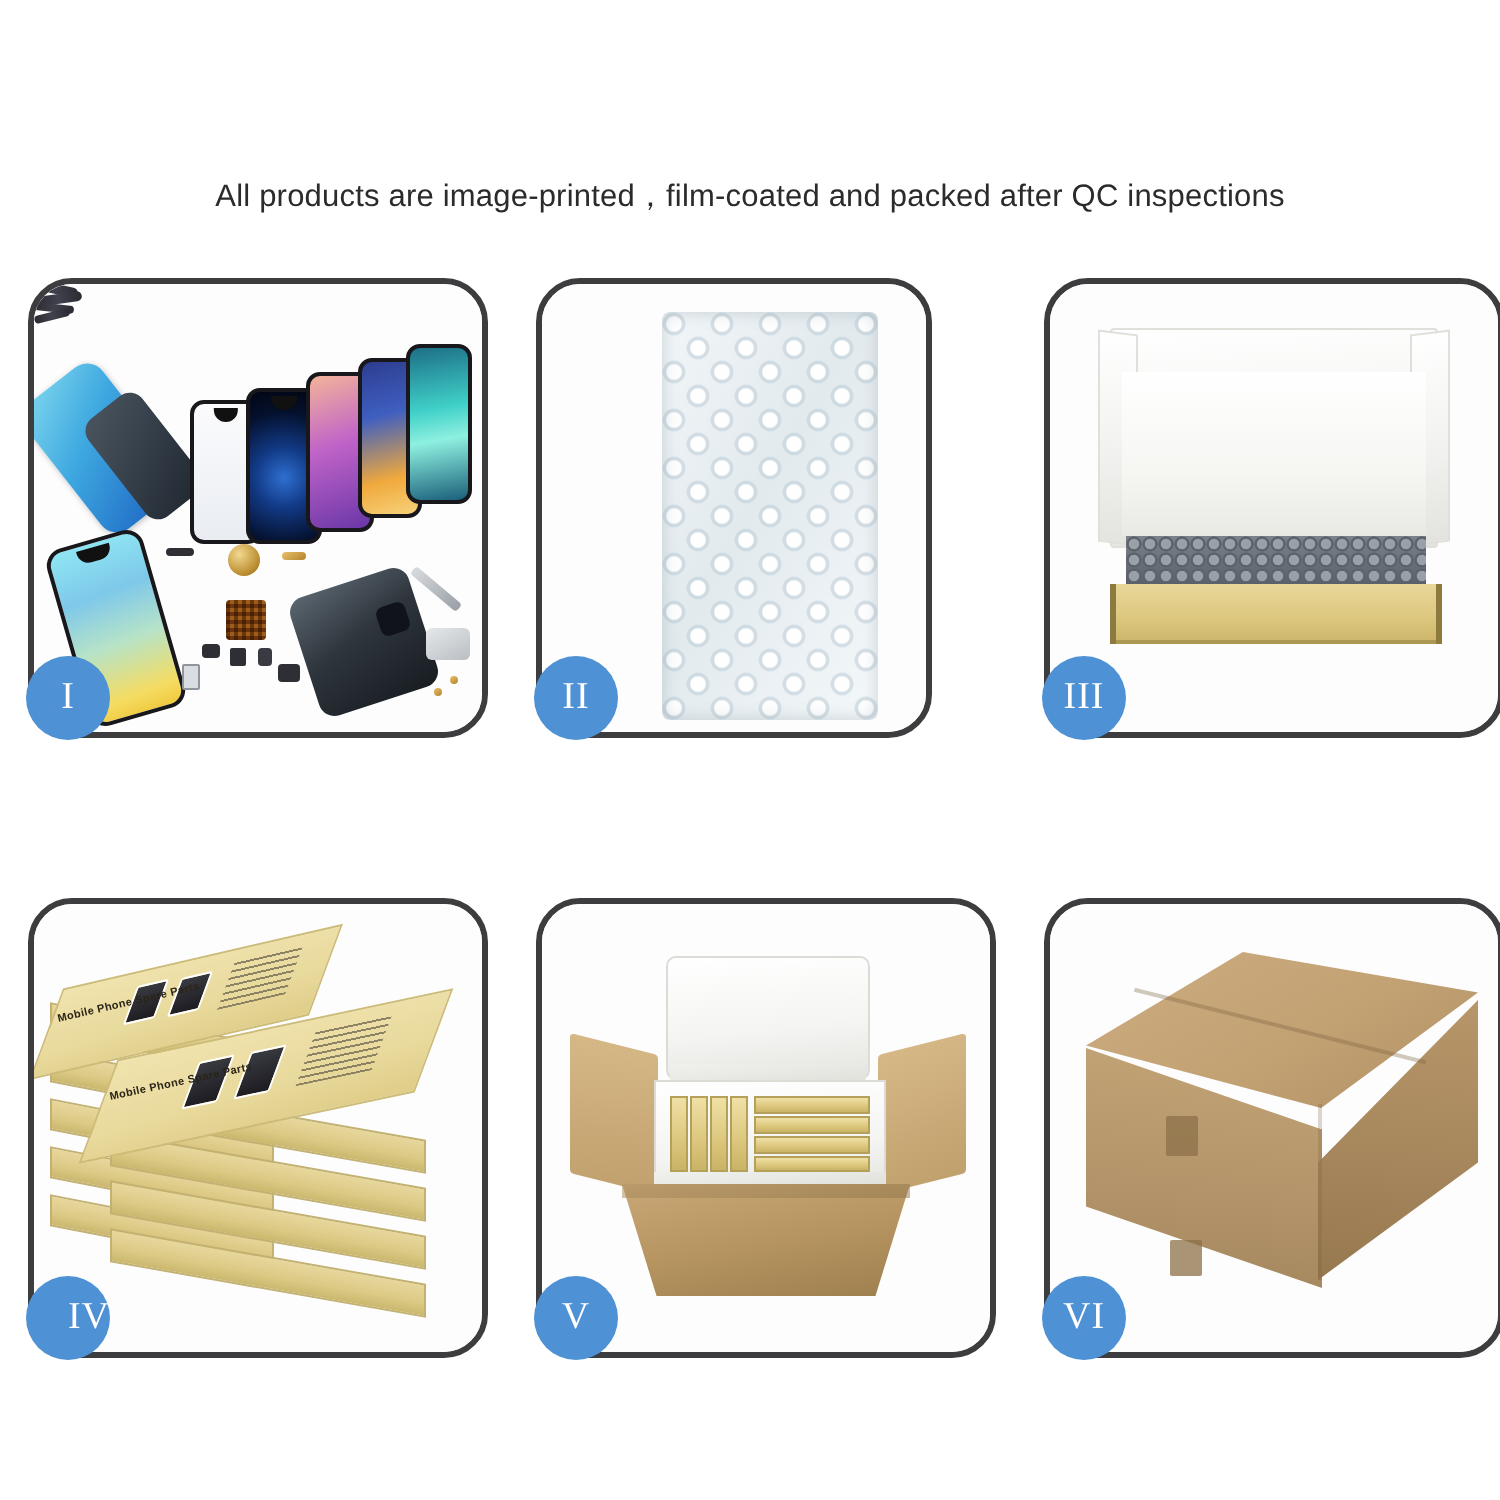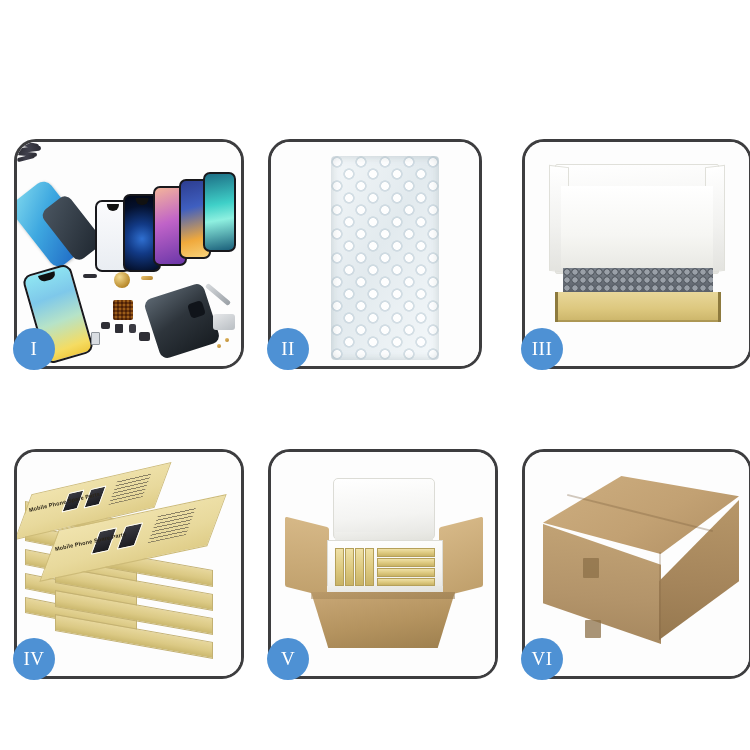--- a/index.html
+++ b/index.html
@@ -172,20 +172,21 @@
   .c6-top{background:linear-gradient(150deg,#cdae80 0%,#c2a173 55%,#b08f63 100%);}
   .c6-left{background:linear-gradient(185deg,#c3a476 0%,#b3946a 60%,#a4865d 100%);}
   .c6-right{background:linear-gradient(185deg,#b79769 0%,#a5855b 60%,#96784f 100%);}
   .c6-seam{position:absolute;background:rgba(120,95,60,.55);}
   .c6-tape{position:absolute;background:rgba(140,112,72,.75);border-radius:1px;}
 </style>
 </head>
 <body>
 
 <div id="header">
+  <div id="page-subtitle">All products are image-printed，film-coated and packed after QC inspections</div>
 </div>
 
 <div id="grid">
 
   <div class="panel" style="left:14px;top:139px;width:230px;height:230px;">
     <div class="panel-inner">
 
       <div class="ph ph-glass" style="left:10px;top:42px;width:48px;height:80px;transform:rotate(-38deg);"></div>
       <div class="ph" style="left:38px;top:55px;width:34px;height:62px;transform:rotate(-38deg);
                   background:linear-gradient(150deg,#4a5560,#1f2730);border-radius:8px;"></div>
@@ -237,21 +238,21 @@
       <div class="part part-gold" style="left:208px;top:196px;width:4px;height:4px;border-radius:50%;"></div>
       <div class="part" style="left:186px;top:150px;width:30px;height:5px;transform:rotate(40deg);
                   background:linear-gradient(90deg,#d7dadd,#9aa0a6);border-radius:2px;"></div>
       <div class="part" style="left:196px;top:172px;width:22px;height:16px;
                   background:linear-gradient(150deg,#e6e8ea,#b9bec3);border-radius:3px;"></div>
       <div class="part" style="left:14px;top:188px;width:16px;height:12px;background:#e8c438;border-radius:2px;transform:rotate(22deg);"></div>
     </div>
     <div class="badge" style="left:-4px;bottom:-4px;">I</div>
   </div>
 
-  <div class="panel" style="left:268px;top:139px;width:214px;height:230px;">
+  <div class="panel" style="left:268px;top:139px;width:198px;height:230px;">
     <div class="panel-inner">
       <div class="inner-part" style="left:74px;top:28px;width:80px;height:172px;"></div>
       <div class="tape" style="left:88px;top:24px;width:10px;height:9px;"></div>
       <div class="tape" style="left:90px;top:96px;width:11px;height:9px;border-radius:2px;"></div>
       <div class="tape" style="left:78px;top:186px;width:10px;height:22px;transform:rotate(10deg);"></div>
       <div class="tape" style="left:134px;top:182px;width:10px;height:22px;transform:rotate(-8deg);"></div>
       <div class="bubblewrap" style="left:60px;top:14px;width:108px;height:204px;"></div>
     </div>
     <div class="badge" style="left:-4px;bottom:-4px;">II</div>
   </div>
@@ -294,21 +295,21 @@
       <div class="sbox-side" style="left:38px;top:128px;width:158px;height:17px;transform:skewY(10deg);"></div>
       <div class="sbox-side" style="left:38px;top:152px;width:158px;height:17px;transform:skewY(10deg);"></div>
       <div class="sbox-side" style="left:38px;top:176px;width:158px;height:17px;transform:skewY(10deg);"></div>
 
       <div class="sbox-top" style="left:32px;top:62px;width:168px;height:48px;transform:skewY(-12deg) skewX(-22deg);"></div>
       <div class="sbox-win" style="left:78px;top:78px;width:18px;height:22px;transform:skewY(-12deg) skewX(-22deg);"></div>
       <div class="sbox-win" style="left:104px;top:73px;width:18px;height:22px;transform:skewY(-12deg) skewX(-22deg);"></div>
       <div class="sbox-lines" style="left:136px;top:60px;width:38px;height:26px;transform:skewY(-12deg) skewX(-22deg);opacity:.75;"></div>
       <div class="sbox-label" style="left:38px;top:94px;transform:rotate(-12deg);">Mobile Phone Spare Parts</div>
     </div>
-    <div class="badge" style="left:-4px;bottom:-4px;">IV</div>
+    <div class="badge" style="left:-4px;bottom:-4px;text-align:right;">IV</div>
   </div>
 
   <div class="panel" style="left:268px;top:449px;width:230px;height:230px;">
     <div class="panel-inner">
 
       <div class="styro" style="position:absolute;left:62px;top:26px;width:102px;height:62px;border-radius:5px;border:1px solid #dcdcd6;box-sizing:border-box;"></div>
       <div class="styro-dim" style="position:absolute;left:64px;top:80px;width:98px;height:12px;border-radius:0 0 5px 5px;"></div>
 
       <div class="kraft-light" style="position:absolute;left:14px;top:70px;width:44px;height:70px;transform:skewY(14deg);border-radius:2px;"></div>
 

